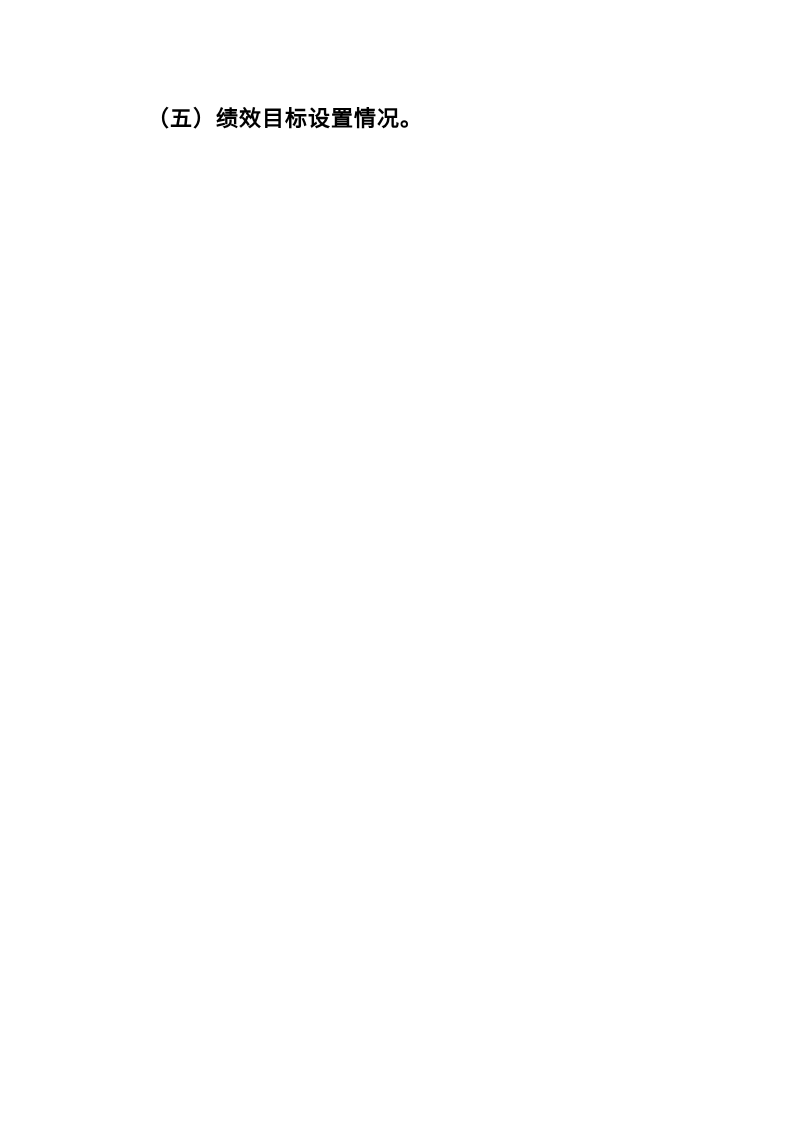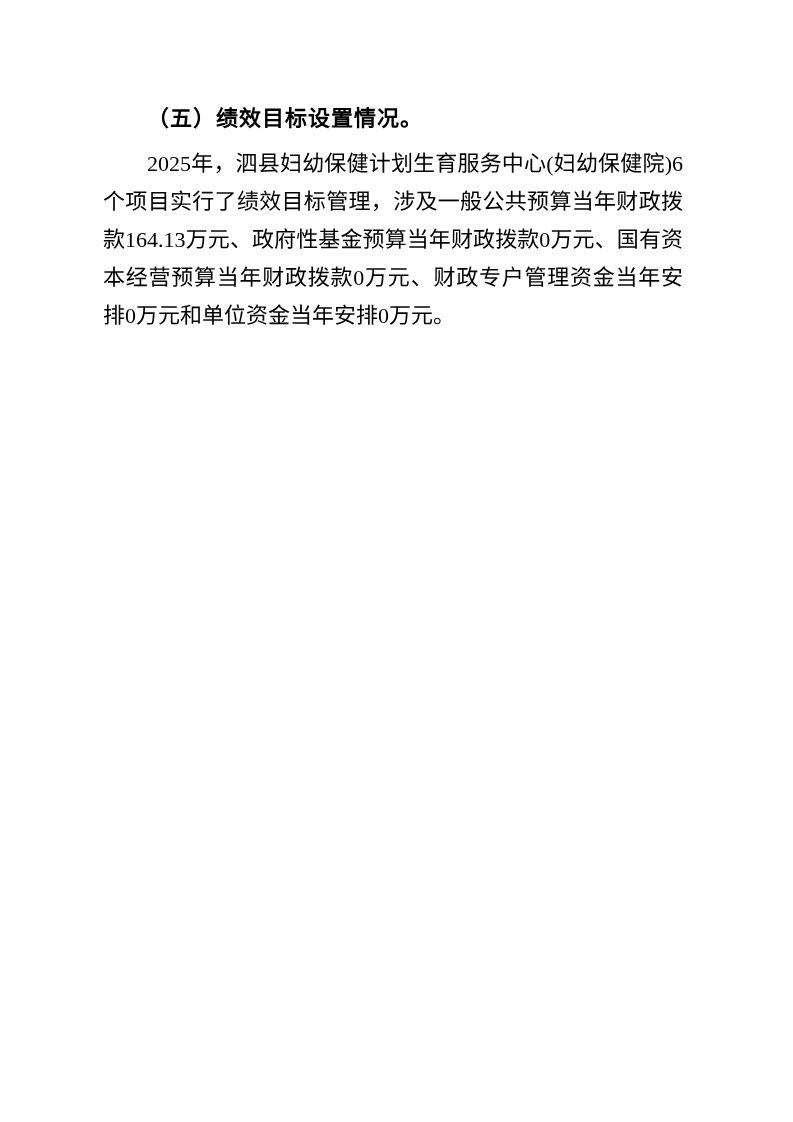--- a/index.html
+++ b/index.html
@@ -48,14 +48,13 @@
     color: #000000;
     word-break: break-all;
   }
 </style>
 </head>
 <body>
 
 <div class="page">
   <div class="section-heading">（五）绩效目标设置情况。</div>
 
-  <p class="body-paragraph">2025年，泗县妇幼保健计划生育服务中心(妇幼保健院)6个项目实行了绩效目标管理，涉及一般公共预算当年财政拨款164.13万元、政府性基金预算当年财政拨款0万元、国有资本经营预算当年财政拨款0万元、财政专户管理资金当年安排0万元和单位资金当年安排0万元。</p>
 </div>
 
 </body></html>

